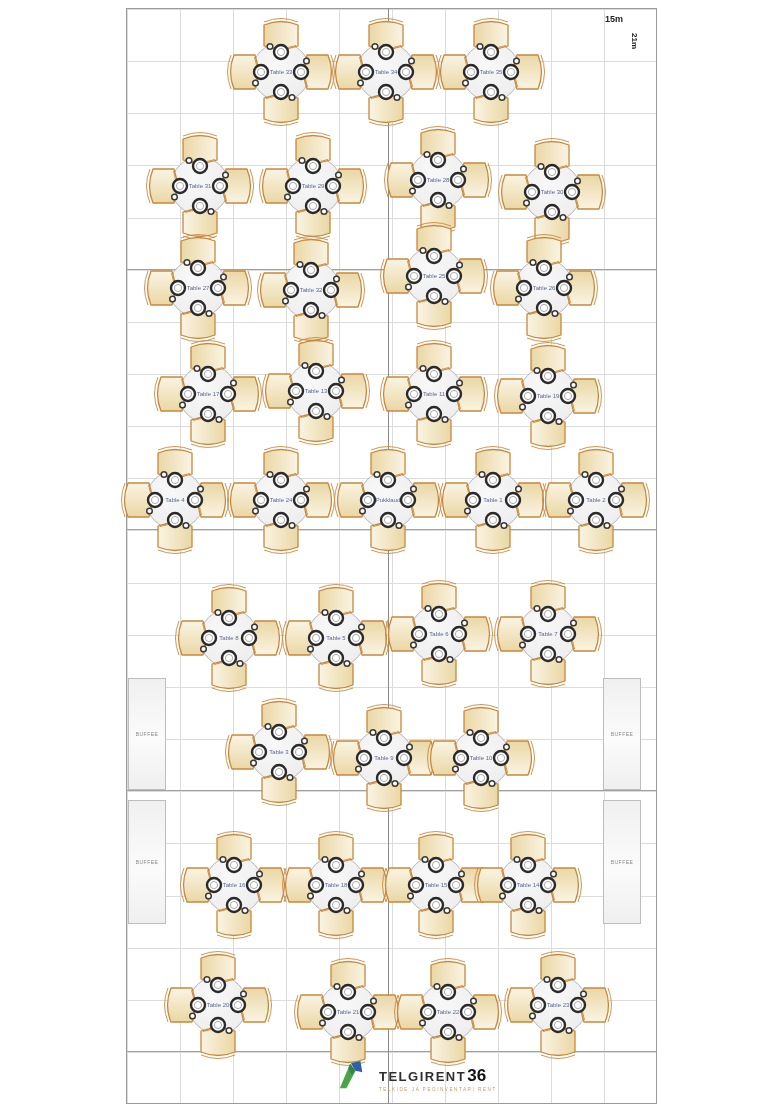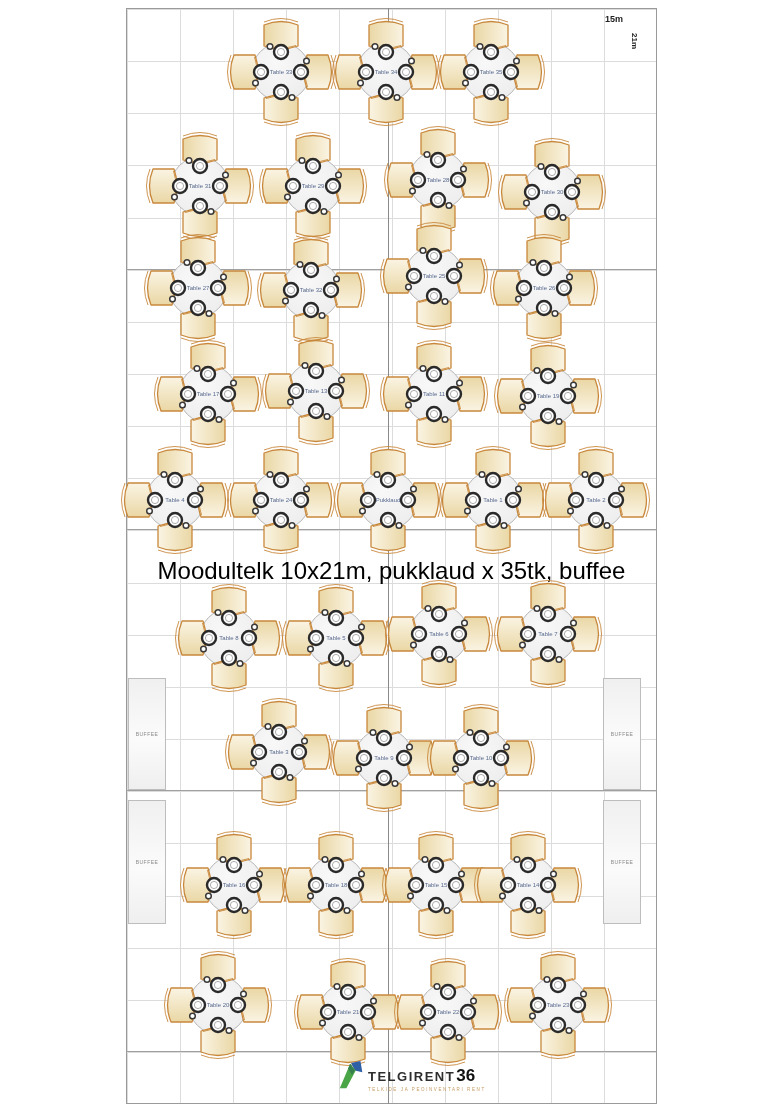--- a/index.html
+++ b/index.html
@@ -23,21 +23,21 @@
   
   .buffet{position:absolute;box-sizing:border-box;border:1px solid #bdbdbd;
     background:linear-gradient(180deg,#f0f0f0 0%,#fbfbfb 55%,#efefef 100%);
     display:flex;align-items:center;justify-content:center;
     font-size:5px;letter-spacing:.5px;color:#8a8a8a;}
   
   .table-unit{position:absolute;width:110px;height:110px;}
   .table-unit svg{display:block;}
   
   #logo{position:absolute;left:337px;top:1060px;display:flex;align-items:flex-start;}
-  #logo-text{margin-left:1px;padding-top:6px;}
+  #logo-text{margin-left:12px;padding-top:6px;}
   #logo-name-row{display:flex;align-items:baseline;}
   #logo-name{font-size:13px;font-weight:bold;letter-spacing:1.5px;color:#2e2e2e;}
   #logo-number{font-size:17px;font-weight:bold;color:#111;margin-left:1px;}
   #logo-tagline{font-size:4.5px;letter-spacing:1.6px;color:#c59a5f;margin-top:1px;}
 </style>
 </head>
 <body>
 
 <div id="page">
 
@@ -46,21 +46,20 @@
       <div class="module-line" style="top: 269px;"></div>
       <div class="module-line" style="top: 529px;"></div>
       <div class="module-line" style="top: 790px;"></div>
       <div class="module-line" style="top: 1051px;"></div>
     </div>
   <div id="center-line"></div>
 
   <div id="width-label">15m</div>
   <div id="height-label">21m</div>
 
-  <div id="plan-title">Moodultelk 10x21m, pukklaud x 35tk, buffee</div>
 
   <div id="buffets">
       <div class="buffet" style="left: 128px; top: 678px; width: 38px; height: 112px;">BUFFEE</div>
       <div class="buffet" style="left: 128px; top: 800px; width: 38px; height: 124px;">BUFFEE</div>
       <div class="buffet" style="left: 603px; top: 678px; width: 38px; height: 112px;">BUFFEE</div>
       <div class="buffet" style="left: 603px; top: 800px; width: 38px; height: 124px;">BUFFEE</div>
     </div>
   <div id="tables">
       <div class="table-unit" style="left: 226px; top: 17px;">
         <svg width="110" height="110" viewBox="0 0 110 110">

